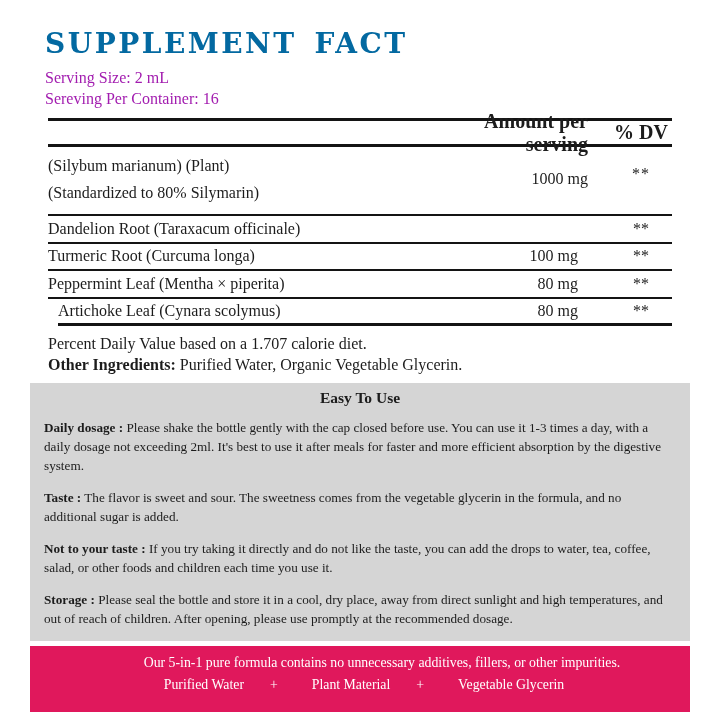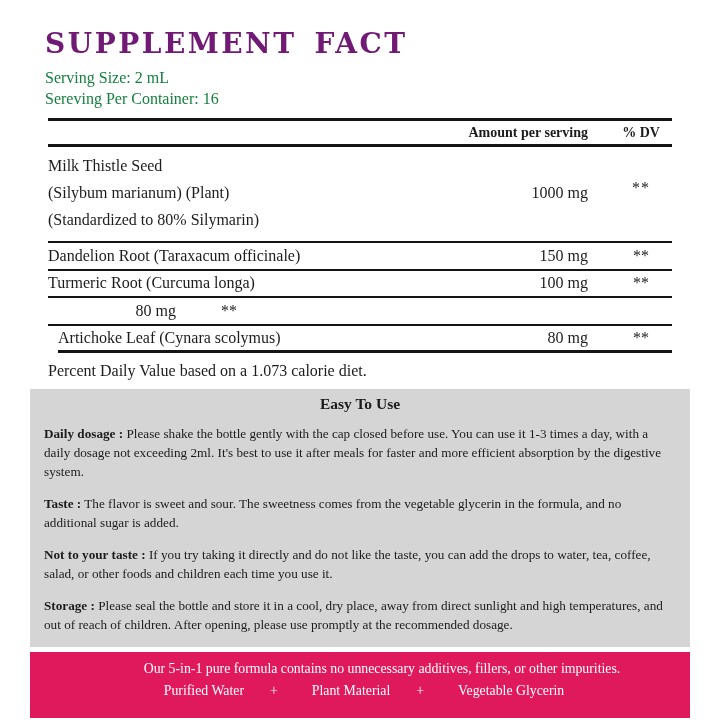--- a/index.html
+++ b/index.html
@@ -8,57 +8,58 @@
 
   .page { width:720px; height:720px; background:#fff; }
 
   
   .title {
     padding:27px 0 0 45px;
     font-family:"DejaVu Serif", serif;
     font-weight:bold;
     font-size:28px;
     letter-spacing:2.5px;
-    color:#701a75;
+    color:#0369a1;
     white-space:nowrap;
   }
   .title .w2 { margin-left:18px; }
   .serving-info {
     margin:7px 0 0 45px;
     font-size:16px;
     line-height:21px;
-    color:#15803d;
+    color:#a21caf;
   }
 
   
   .facts { margin:9px 48px 0 48px; }
   .t-head {
     display:flex; align-items:center;
     height:29px;
     border-top:3px solid #141414;
     border-bottom:3px solid #141414;
-    font-weight:bold; font-size:14px;
+    font-weight:bold; font-size:20px;
   }
   .col-name { flex:1; }
   .col-amount { width:150px; text-align:right; padding-right:22px; }
   .col-dv { width:62px; text-align:center; }
 
   .t-mainrow {
     display:flex; align-items:center;
     border-bottom:2px solid #141414;
     padding:5px 0 8px 0;
   }
   .t-mainrow .col-name div { font-size:16px; line-height:27px; }
   .t-mainrow .col-dv { position:relative; top:-5px; letter-spacing:1px; }
 
   .t-row {
     display:flex; align-items:center;
     height:27.5px;
     border-bottom:2px solid #141414;
     font-size:16px;
+    gap:10px;
   }
   .t-row:last-child { border-bottom:3px solid #141414;margin-left:10px; }
   .t-row .col-dv, .t-mainrow .col-dv { font-size:16px; }
 
   .footnote { margin:9px 48px 0 48px; font-size:16px; }
   .other-ing { margin:3px 48px 0 48px; font-size:16px; }
   .other-ing b { font-weight:bold; }
 
   
   .easy-panel {
@@ -128,55 +129,57 @@
   <div class="facts">
 
     <div class="t-head">
       <div class="col-name"></div>
       <div class="col-amount">Amount per serving</div>
       <div class="col-dv">% DV</div>
     </div>
 
     <div class="t-mainrow">
       <div class="col-name">
-        <div>Milk Thistle Seed</div>
         <div>(Silybum marianum) (Plant)</div>
         <div>(Standardized to 80% Silymarin)</div>
       </div>
       <div class="col-amount">1000 mg</div>
       <div class="col-dv">**</div>
     </div>
 
     <div class="t-row">
       <div class="col-name">Dandelion Root (Taraxacum officinale)</div>
-      <div class="col-amount">150 mg</div>
       <div class="col-dv">**</div>
     </div>
 
     <div class="t-row">
       <div class="col-name">Turmeric Root (Curcuma longa)</div>
       <div class="col-amount">100 mg</div>
       <div class="col-dv">**</div>
     </div>
 
     <div class="t-row">
+      <div class="col-name">Peppermint Leaf (Mentha × piperita)</div>
       <div class="col-amount">80 mg</div>
       <div class="col-dv">**</div>
     </div>
 
     <div class="t-row">
       <div class="col-name">Artichoke Leaf (Cynara scolymus)</div>
       <div class="col-amount">80 mg</div>
       <div class="col-dv">**</div>
     </div>
 
   </div>
 
-  <div class="footnote">Percent Daily Value based on a 1.073 calorie diet.</div>
-
+  <div class="footnote">Percent Daily Value based on a 1.707 calorie diet.</div>
+
+  <div class="other-ing">
+    <b>Other Ingredients:</b><span> Purified Water, Organic Vegetable Glycerin.</span>
+  </div>
 
   <div class="easy-panel">
     <div class="easy-title">Easy To Use</div>
 
     <div class="easy-para">
       <b>Daily dosage :</b><span> Please shake the bottle gently with the cap closed before use. You can use it 1-3 times a day, with a daily dosage not exceeding 2ml. It's best to use it after meals for faster and more efficient absorption by the digestive system.</span>
     </div>
 
     <div class="easy-para">
       <b>Taste :</b><span> The flavor is sweet and sour. The sweetness comes from the vegetable glycerin in the formula, and no additional sugar is added.</span>

